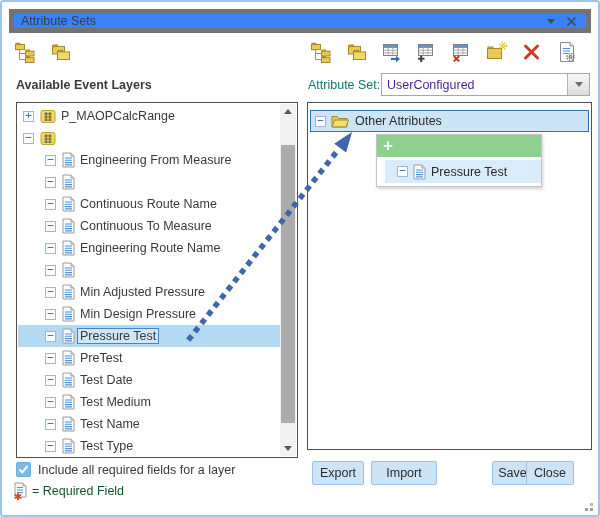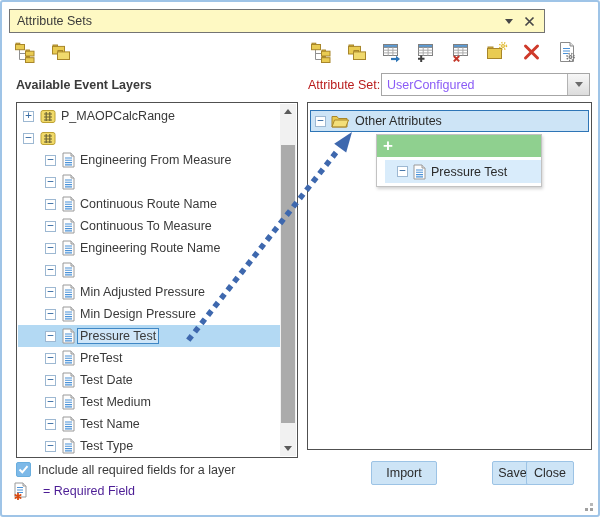--- a/index.html
+++ b/index.html
@@ -1,38 +1,38 @@
 <!DOCTYPE html>
 <html><head>
 <meta charset="utf-8">
 <style>
   html,body { margin:0; padding:0; background:#ffffff; }
   body { width:600px; height:517px; overflow:hidden; font-family:"Liberation Sans", sans-serif; }
   .dialog { position:relative; width:600px; height:517px; box-sizing:border-box;
             border:2px solid #9fc4e7; border-radius:3px; background:#fff; }
 
   
-  .titlebar { position:absolute; left:7px; top:7px; width:536px; height:24px; box-sizing:border-box;
-              background:#fef9c3; border:1px solid #737373; display:flex; align-items:center; }
+  .titlebar { position:absolute; left:7px; top:7px; width:582px; height:24px; box-sizing:border-box;
+              background:#3b82f6; border:5px solid #737373; display:flex; align-items:center; }
   .title-text { font-size:12.5px; color:#3b3b3b; padding-left:7px; }
   .tb-controls { margin-left:auto; display:flex; align-items:center; gap:11px; padding-right:9px; }
   .caret-down { width:0; height:0; border-left:4px solid transparent; border-right:4px solid transparent;
                 border-top:5px solid #474747; }
 
   
   .toolbar-left  { position:absolute; left:13px;  top:39px; display:flex; gap:13px; }
   .toolbar-right { position:absolute; left:309px; top:39px; display:flex; gap:13px; }
   .tbtn { width:22px; height:22px; display:inline-flex; align-items:center; justify-content:center; }
 
   
   .avail-label   { position:absolute; left:14px;  top:76px; font-size:12.5px; color:#3b3b3b;font-weight:bold; }
-  .attrset-label { position:absolute; left:306px; top:76px; font-size:12.5px; color:#b91c1c; }
+  .attrset-label { position:absolute; left:306px; top:76px; font-size:12.5px; color:#0f766e; }
   .dropdown { position:absolute; left:379px; top:71px; width:209px; height:23px; box-sizing:border-box;
               border:1px solid #a6a6a6; background:#fff; display:flex; align-items:stretch; }
-  .dd-value { flex:1; font-size:12.5px; color:#8b5cf6; padding-left:5px; display:flex; align-items:center; }
+  .dd-value { flex:1; font-size:12.5px; color:#4c1d95; padding-left:5px; display:flex; align-items:center; }
   .dd-btn { width:21px; border-left:1px solid #b3b3b3; background:linear-gradient(#f7f7f7,#dcdcdc);
             display:flex; align-items:center; justify-content:center; }
   .dd-tri { width:0; height:0; border-left:4px solid transparent; border-right:4px solid transparent;
             border-top:5px solid #6b6b6b; }
 
   
   .left-panel { position:absolute; left:14px; top:100px; width:282px; height:356px; box-sizing:border-box;
                 border:1px solid #505050; background:#fff; overflow:hidden; }
   .tree-rows { position:absolute; left:1px; top:2px; right:17px; }
   .trow { display:flex; align-items:center; height:22px; font-size:12.5px; color:#3a3a3a; white-space:nowrap; }
@@ -67,22 +67,22 @@
   .drag-row { margin:3px 0 0 8px; height:23px; background:#d9ecfb; display:flex; align-items:center;
               padding-left:12px; font-size:12.5px; color:#2b2b2b; }
   .drag-row .exp { margin-right:5px; }
   .drag-row .ticon { margin-right:5px; }
 
   
   .chk-row { position:absolute; left:14px; top:460px; display:flex; align-items:center; gap:7px;
              font-size:12.5px; color:#3a3a3a; }
   .checkbox { width:15px; height:15px; box-sizing:border-box; background:#7db9e8; border:1px solid #6aaede;
               border-radius:2px; display:flex; align-items:center; justify-content:center; flex:none; }
-  .req-row { position:absolute; left:11px; top:480px; display:flex; align-items:center; gap:14px;
-             font-size:12.5px; color:#4c1d95; }
+  .req-row { position:absolute; left:11px; top:480px; display:flex; align-items:center; gap:3px;
+             font-size:12.5px; color:#14532d; }
   .btn { position:absolute; top:459px; height:24px; box-sizing:border-box; background:#cde4f6;
          border:1px solid #9cc3e5; border-radius:2px; font-size:12.5px; color:#2b2b2b;
          display:flex; align-items:center; justify-content:center; font-family:inherit; }
   #btn-export { left:310px; width:52px; }
   #btn-import { left:369px; width:66px; }
   #btn-save   { left:490px; width:41px; }
   #btn-close  { left:524px; width:48px; }
 
   .grip { position:absolute; right:5px; bottom:4px; width:3px; height:3px; background:#a0a0a0;
           box-shadow:-5px 0 0 #a0a0a0, 0 -5px 0 #b8b8b8; }
@@ -474,20 +474,21 @@
           <path d="M10 1v3h3" fill="#e4e4e4" stroke="#9a9a9a"></path>
           <path d="M4 5.5h6M4 8h6M4 10.5h6" stroke="#4b92d8" fill="none"></path>
           <g stroke="#d9490f" stroke-width="1.8" stroke-linecap="round">
             <path d="M5 11.5v6M2.4 13l5.2 3M7.6 13l-5.2 3"></path>
           </g>
         </svg>
       </span>
     <span>= Required Field</span>
   </div>
 
+  <button class="btn" id="btn-export">Export</button>
   <button class="btn" id="btn-import">Import</button>
   <button class="btn" id="btn-save">Save</button>
   <button class="btn" id="btn-close">Close</button>
 
   <div class="grip"></div>
 
   <svg class="arrow-overlay" width="600" height="517" viewBox="0 0 600 517">
     <line x1="188" y1="336" x2="336" y2="148" stroke="#3e68ae" stroke-width="5.5" stroke-dasharray="0.1 10.5" stroke-linecap="square"></line>
     <polygon points="350,130 344.2,150.5 332.2,141.7" fill="#3e68ae"></polygon>
   </svg>

